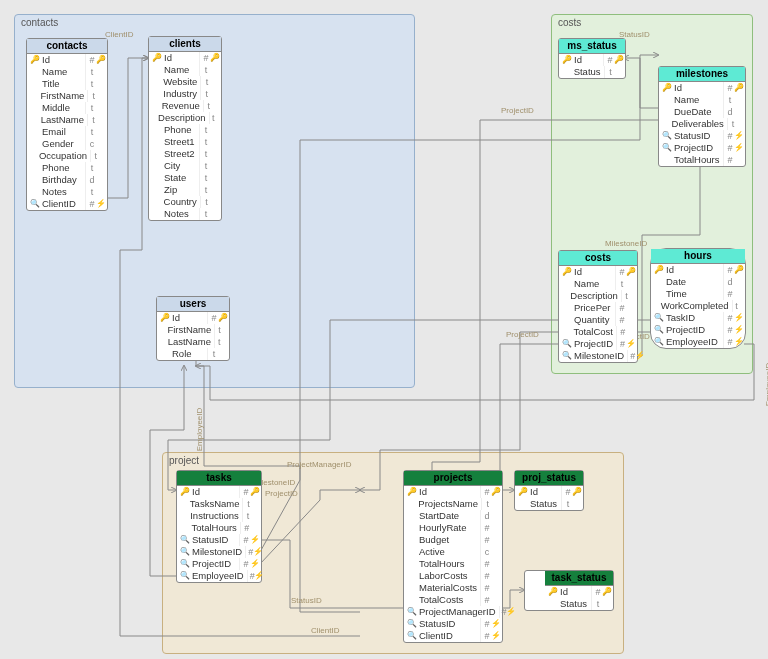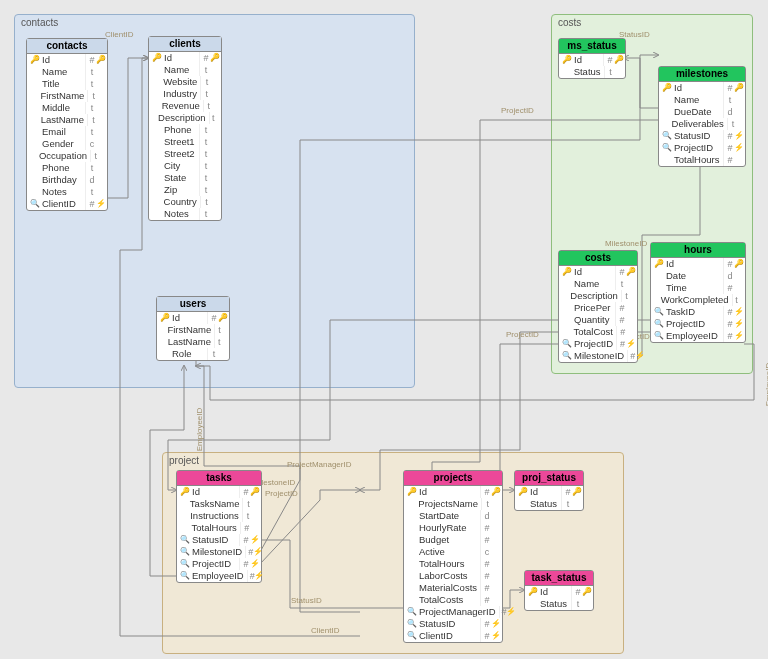--- a/index.html
+++ b/index.html
@@ -38,22 +38,22 @@
     box-shadow: 0 0 0 0 rgba(0,0,0,0);
   }
   .thead {
     text-align: center;
     font-weight: bold;
     padding: 1px 0;
     border-bottom: 1px solid #888;
     font-size: 10px;
   }
   .thead.blue  { background: #cbd9ea; }
-  .thead.green { background: #22c55e; }
-  .thead.tan   { background: #ec4899; }
+  .thead.green { background: #5eead4; }
+  .thead.tan   { background: #15803d; }
   .row {
     display: flex;
     align-items: center;
     padding: 0 3px;
     white-space: nowrap;
   }
   .ico { width: 10px; text-align:center; margin-right:2px; font-size:8px; color:#b89b3a;}
   .ico.fk { color:#888; }
   .fname { flex:1; color:#333; padding-right:3px;}
   .ftype { width: 8px; text-align:center; color:#888; font-size:9px; border-left:1px solid #eee; padding-left:2px;}
@@ -432,21 +432,21 @@
         <span class="ftype">#</span>
         <span class="fext idx">⚡</span>
       </div>
       <div class="row">
         <span class="ico fk">🔍</span>
         <span class="fname">MilestoneID</span>
         <span class="ftype">#</span>
         <span class="fext idx">⚡</span>
       </div>
     </div>
-    <div class="table" style="left: 650px; top: 242px; width: 94px;">
+    <div class="table" style="left: 650px; top: 248px; width: 94px; border-radius: 16px;">
       <div class="thead green">hours</div>
       <div class="row">
         <span class="ico">🔑</span>
         <span class="fname">Id</span>
         <span class="ftype">#</span>
         <span class="fext key">🔑</span>
       </div>
       <div class="row">
         <span class="ico"></span>
         <span class="fname">Date</span>
@@ -624,21 +624,21 @@
         <span class="ftype">#</span>
         <span class="fext key">🔑</span>
       </div>
       <div class="row">
         <span class="ico"></span>
         <span class="fname">Status</span>
         <span class="ftype">t</span>
         <span class="fext "></span>
       </div>
     </div>
-    <div class="table" style="left: 524px; top: 570px; width: 68px;">
+    <div class="table" style="left: 524px; top: 570px; width: 68px; padding-left: 20px;">
       <div class="thead tan">task_status</div>
       <div class="row">
         <span class="ico">🔑</span>
         <span class="fname">Id</span>
         <span class="ftype">#</span>
         <span class="fext key">🔑</span>
       </div>
       <div class="row">
         <span class="ico"></span>
         <span class="fname">Status</span>

